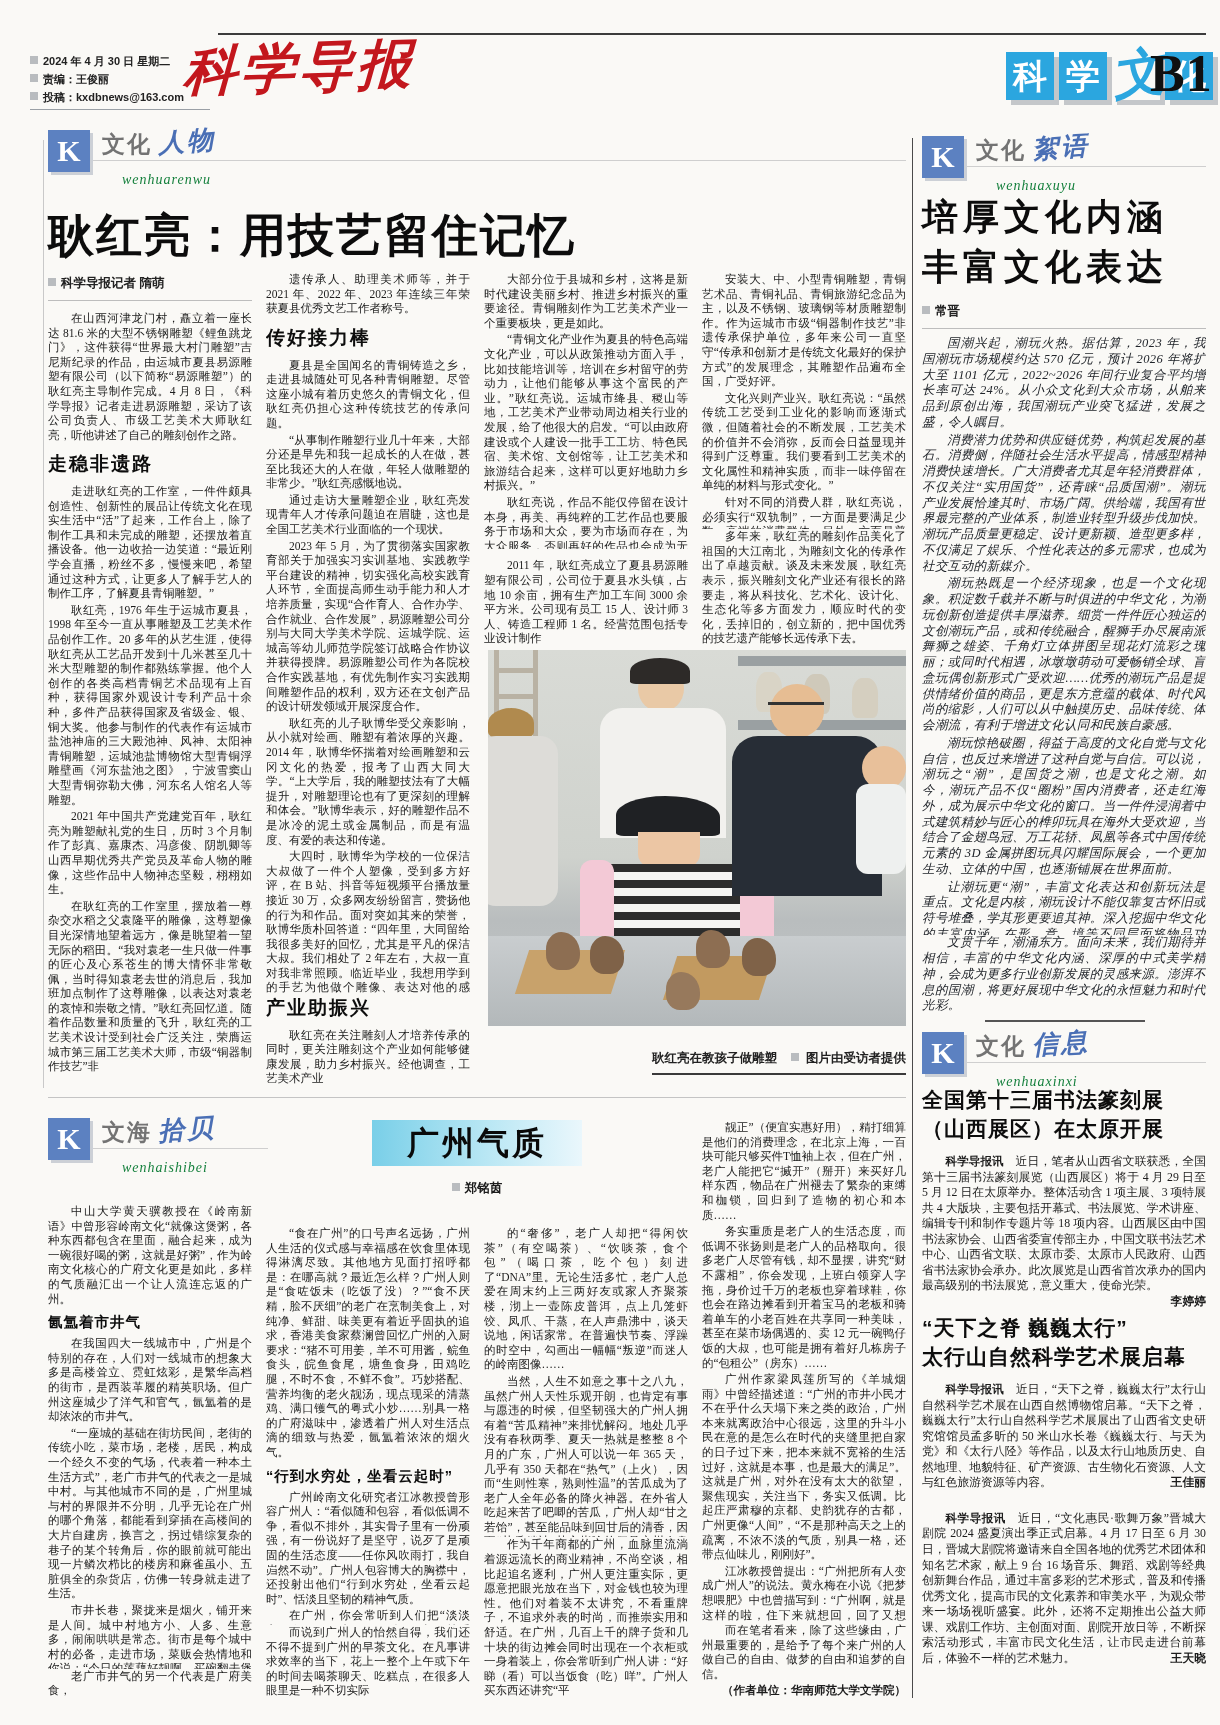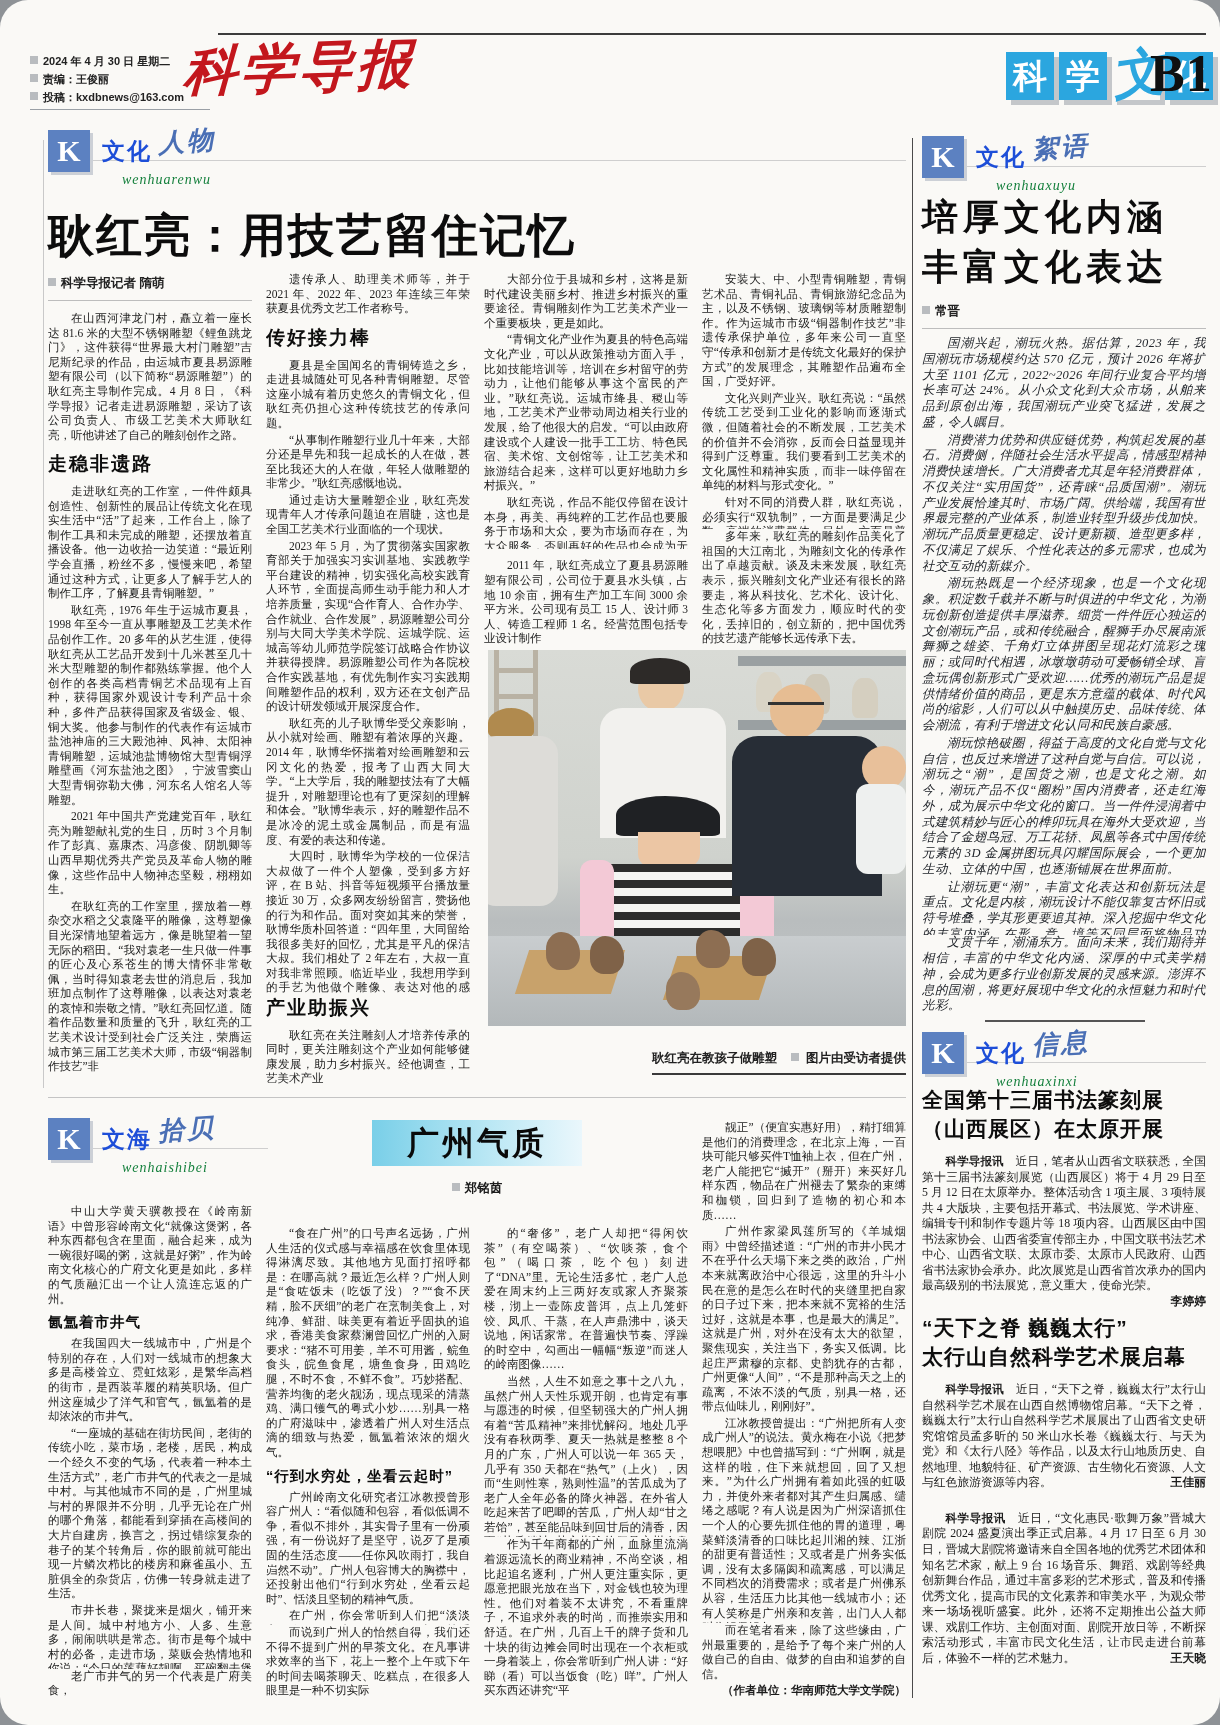--- a/index.html
+++ b/index.html
@@ -1,37 +1,37 @@
 <!DOCTYPE html>
 <html><head>
 <meta charset="utf-8">
 <style>
   html,body{margin:0;padding:0;background:#8e9296;}
   .page{position:relative;width:1220px;height:1725px;margin:0 auto;background:#faf9f6;
-        font-family:"Liberation Serif","DejaVu Serif",serif;color:#1c1c1c;overflow:hidden;border-radius:28px;}
+        font-family:"Liberation Serif","DejaVu Serif",serif;color:#1c1c1c;overflow:hidden;}
   .hline{position:absolute;background:#444;height:1px;}
   .vline{position:absolute;background:#555;width:1px;}
   
   .hdr-info{position:absolute;left:30px;top:52px;width:180px;font:700 11px/18px "Liberation Sans",sans-serif;color:#222;}
   .hdr-info .row{white-space:nowrap;}
   .sq{display:inline-block;width:8px;height:8px;background:#b9bcbf;margin-right:5px;vertical-align:1px;}
   .masthead{position:absolute;left:183px;top:36px;font:700 italic 54px/64px "Liberation Serif",serif;
             color:#c3171d;letter-spacing:4px;transform:rotate(-2deg) skewX(-4deg);}
   .tiles{position:absolute;left:1006px;top:52px;white-space:nowrap;}
   .tile{display:inline-block;width:48px;height:48px;background:#2ba6df;color:#fff;text-align:center;
         font:700 34px/48px "Liberation Sans",sans-serif;box-shadow:5px 5px 0 #c4c7ca;margin-right:5px;vertical-align:top;}
   .tile.script{background:transparent;box-shadow:5px 5px 0 #c4c7ca;}
   .tile.script span{display:inline-block;color:#2ba6df;font:700 italic 52px/44px "Liberation Serif",serif;transform:rotate(-8deg);}
   .pageno{position:absolute;left:1150px;top:46px;font:700 52px/56px "Liberation Serif",serif;color:#101010;letter-spacing:1px;}
   
   .badge{position:absolute;height:56px;}
   .badge .rule{position:absolute;left:0;top:30px;width:100%;height:1px;background:#cfcfcf;}
   .kbox{position:absolute;left:0;top:0;width:42px;height:42px;background:#5c81c1;color:#fff;text-align:center;
         font:700 30px/42px "Liberation Serif",serif;box-shadow:3px 3px 0 #ccd0d6;}
-  .bword{position:absolute;left:54px;top:9px;font:700 23px/26px "Liberation Serif",serif;color:#1d4ed8;letter-spacing:2px;}
+  .bword{position:absolute;left:54px;top:2px;font:700 23px/26px "Liberation Serif",serif;color:#737373;letter-spacing:2px;}
   .sword{position:absolute;top:-2px;font:700 italic 26px/28px "Liberation Serif",serif;color:#4a6fb5;letter-spacing:3px;transform:rotate(-4deg);}
   .pinyin{position:absolute;left:54px;top:41px;font:italic 14px/18px "Liberation Serif",serif;color:#15803d;letter-spacing:1px;margin-left:20px;}
   
   .main-head{position:absolute;left:48px;top:190px;width:860px;
              font:900 46px/56px "Liberation Sans",sans-serif;color:#0c0c0c;letter-spacing:2px;margin-top:17px;}
   .col{position:absolute;display:flex;flex-direction:column;overflow:hidden;}
   .fill{flex:1 1 auto;min-height:0;overflow:hidden;}
   .para{font-size:11.5px;line-height:1.27;text-align:justify;text-indent:2em;margin:0 0 2px 0;}
   .para b{font-family:"Liberation Sans",sans-serif;font-size:11.5px;}
   .para .author{float:right;font-weight:700;font-family:"Liberation Sans",sans-serif;}
@@ -267,20 +267,21 @@
   <div class="col bc3 bot">
       <div class="fill">
         <div class="para">的“奢侈”，老广人却把“得闲饮茶”（有空喝茶）、“饮啖茶，食个包”（喝口茶，吃个包）刻进了“DNA”里。无论生活多忙，老广人总爱在周末约上三两好友或家人齐聚茶楼，沏上一壶陈皮普洱，点上几笼虾饺、凤爪、干蒸，在人声鼎沸中，谈天说地，闲话家常。在普遍快节奏、浮躁的时空中，勾画出一幅幅“叛逆”而迷人的岭南图像……</div>
         <div class="para">当然，人生不如意之事十之八九，虽然广州人天性乐观开朗，也肯定有事与愿违的时候，但坚韧强大的广州人拥有着“苦瓜精神”来排忧解闷。地处几乎没有春秋两季、夏天一热就是整整 8 个月的广东，广州人可以说一年 365 天，几乎有 350 天都在“热气”（上火），因而“生则性寒，熟则性温”的苦瓜成为了老广人全年必备的降火神器。在外省人吃起来苦了吧唧的苦瓜，广州人却“甘之若饴”，甚至能品味到回甘后的清香，因而“苦瓜精神”其实指喻的便是广州人身上蕴含的坚韧、通透而苦中作乐的精神。</div>
       </div>
       <div class="para" style="margin-top: auto;">作为千年商都的广州，血脉里流淌着源远流长的商业精神，不尚空谈，相比起追名逐利，广州人更注重实际，更愿意把眼光放在当下，对金钱也较为理性。他们对着装不太讲究，不看重牌子，不追求外表的时尚，而推崇实用和舒适。在广州，几百上千的牌子货和几十块的街边摊会同时出现在一个衣柜或一身着装上，你会常听到广州人讲：“好睇（看）可以当饭食（吃）咩”。广州人买东西还讲究“平</div>
     </div>
   <div class="col bc4 bot">
       <div class="fill">
         <div class="para">靓正”（便宜实惠好用），精打细算是他们的消费理念，在北京上海，一百块可能只够买件T恤袖上衣，但在广州，老广人能把它“搣开”（掰开）来买好几样东西，物品在广州褪去了繁杂的束缚和枷锁，回归到了造物的初心和本质……</div>
+        <div class="para">务实重质是老广人的生活态度，而低调不张扬则是老广人的品格取向。很多老广人尽管有钱，却不显摆，讲究“财不露相”，你会发现，上班白领穿人字拖，身价过千万的老板也穿着球鞋，你也会在路边摊看到开着宝马的老板和骑着单车的小老百姓在共享同一种美味，甚至在菜市场偶遇的、卖 12 元一碗鸭仔饭的大叔，也可能是拥有着好几栋房子的“包租公”（房东）……</div>
         <div class="para">广州作家梁凤莲所写的《羊城烟雨》中曾经描述道：“广州的市井小民才不在乎什么天塌下来之类的政治，广州本来就离政治中心很远，这里的升斗小民在意的是怎么在时代的夹缝里把自家的日子过下来，把本来就不宽裕的生活过好，这就是本事，也是最大的满足”。这就是广州，对外在没有太大的欲望，聚焦现实，关注当下，务实又低调。比起庄严肃穆的京都、史韵犹存的古都，广州更像“人间”，“不是那种高天之上的疏离，不浓不淡的气质，别具一格，还带点仙味儿，刚刚好”。</div>
         <div class="para">江冰教授曾提出：“广州把所有人变成广州人”的说法。黄永梅在小说《把梦想喂肥》中也曾描写到：“广州啊，就是这样的啦，住下来就想回，回了又想来。”为什么广州拥有着如此强的虹吸力，并使外来者都对其产生归属感、缱绻之感呢？有人说是因为广州深谙抓住一个人的心要先抓住他的胃的道理，粤菜鲜淡清香的口味比起川湘的辣、江浙的甜更有普适性；又或者是广州务实低调，没有太多隔阂和疏离感，可以满足不同档次的消费需求；或者是广州佛系从容，生活压力比其他一线城市小；还有人笑称是广州亲和友善，出门人人都叫你靓仔靓女……</div>
       </div>
       <div class="para" style="margin-top: auto;">而在笔者看来，除了这些缘由，广州最重要的，是给予了每个来广州的人做自己的自由、做梦的自由和追梦的自信。</div>
       <div class="para" style="text-align: right; text-indent: 0px; font-weight: 700;">（作者单位：华南师范大学文学院）</div>
     </div>
 
 </div>
 
 </body></html>

